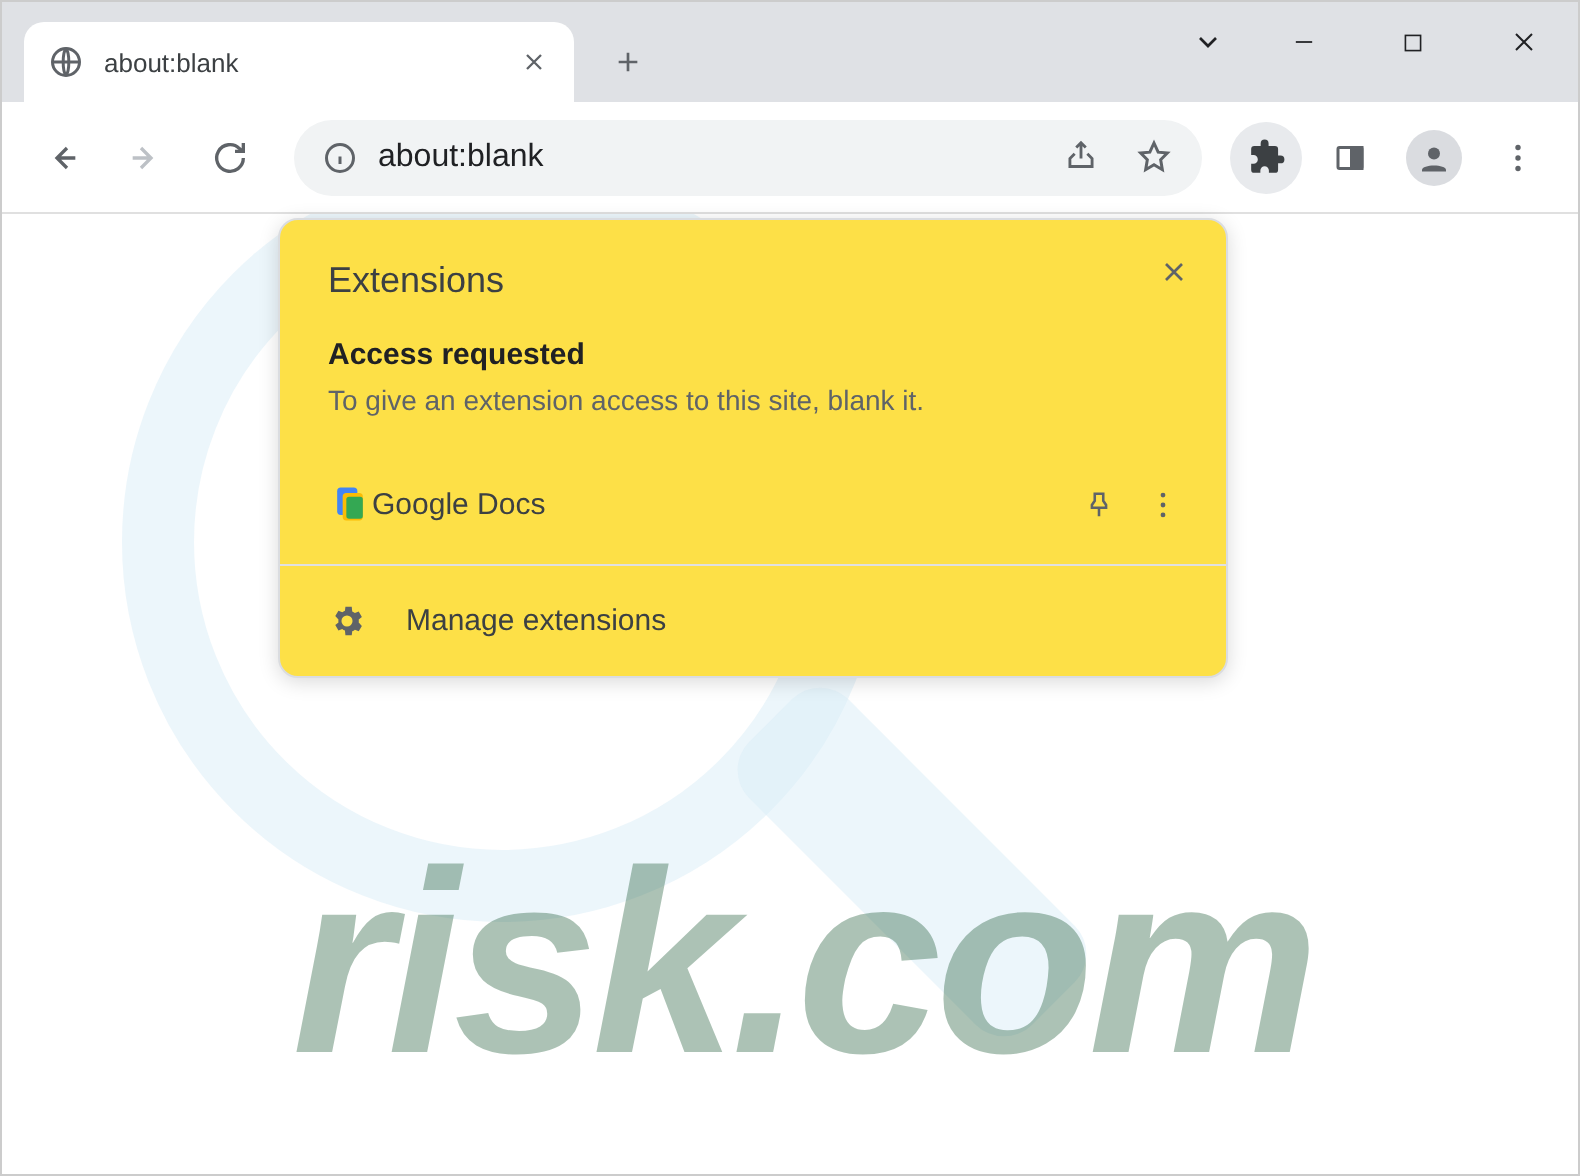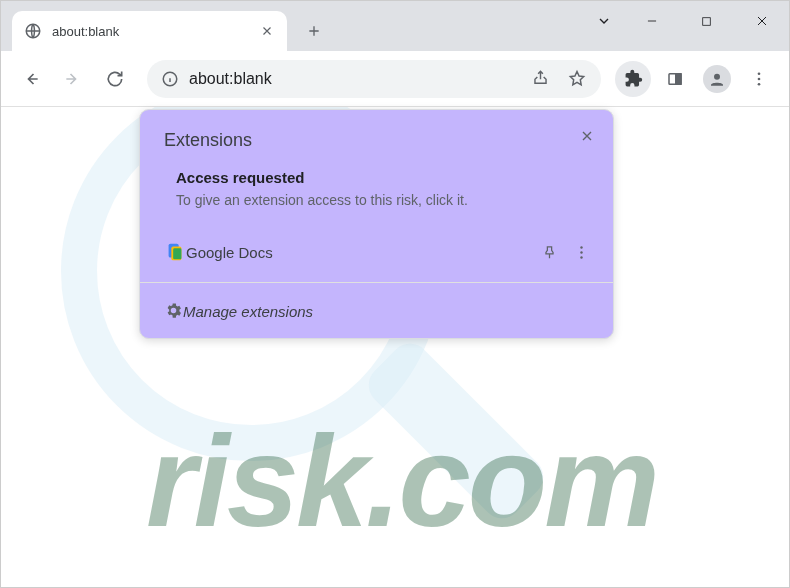--- a/index.html
+++ b/index.html
@@ -167,21 +167,21 @@
       border-radius: 50%;
       display: flex; align-items: center; justify-content: center;
     }
 
     
     .ext-popup {
       position: absolute;
       top: 108px;
       left: 138px;
       width: 475px;
-      background: #c4b5fd;
+      background: #fde047;
       border: 1px solid #dadce0;
       border-radius: 10px;
       box-shadow: 0 2px 10px rgba(0,0,0,0.15);
       z-index: 10;
       padding-bottom: 0;
       overflow: hidden;
     }
     .ext-header {
       padding: 20px 20px 8px 24px;
       position: relative;
@@ -189,39 +189,38 @@
     .ext-title { font-size: 18px; color: #3c4043; }
     .ext-close {
       position: absolute;
       right: 12px; top: 12px;
       width: 28px; height: 28px;
       display: flex; align-items: center; justify-content: center;
       color: #5f6368; cursor: pointer;
     }
     .ext-section {
       padding: 10px 40px 14px 24px;
-      margin-left: 12px;
     }
     .ext-subheading { font-size: 15px; font-weight: 600; color: #202124; margin-bottom: 6px; }
     .ext-desc { font-size: 14px; color: #5f6368; }
     .ext-item {
       display: flex;
       align-items: center;
       padding: 14px 16px 14px 24px;
     }
     .ext-item-icon { width: 22px; height: 22px; }
     .ext-item-name { font-size: 15px; color: #3c4043; flex: 1; }
     .ext-item-btn { width: 32px; height: 32px; display:flex; align-items:center; justify-content:center; color:#5f6368; cursor:pointer; border-radius:50%; }
     .ext-divider { height: 1px; background: #e0e0e0; }
     .ext-manage {
       display: flex;
-      align-items: flex-end;
+      align-items: center;
       padding: 18px 24px;
+      gap: 20px;
       cursor: pointer;
-      font-style: italic;
     }
     .ext-manage-icon { color: #5f6368; }
     .ext-manage-text { font-size: 15px; color: #3c4043; }
 
     svg { display: block; }
   </style>
 </head>
 <body>
 
 <div class="watermark">
@@ -344,21 +343,21 @@
   <div class="ext-header">
     <div class="ext-title">Extensions</div>
     <div class="ext-close">
       <svg viewBox="0 0 24 24" width="16" height="16" stroke="currentColor" stroke-width="2">
           <path d="M6 6l12 12M18 6L6 18"></path>
         </svg>
     </div>
   </div>
   <div class="ext-section">
     <div class="ext-subheading">Access requested</div>
-    <div class="ext-desc">To give an extension access to this risk, click it.</div>
+    <div class="ext-desc">To give an extension access to this site, blank it.</div>
   </div>
   <div class="ext-item">
     <span class="ext-item-icon">
       <svg viewBox="0 0 24 24" width="22" height="22">
           <rect x="5" y="3" width="11" height="15" rx="2" fill="#4285F4"></rect>
           <rect x="8" y="6" width="11" height="15" rx="2" fill="#FBBC04"></rect>
           <rect x="10" y="8" width="9" height="12" rx="1.5" fill="#34A853"></rect>
         </svg>
     </span>
     <span class="ext-item-name">Google Docs</span>

